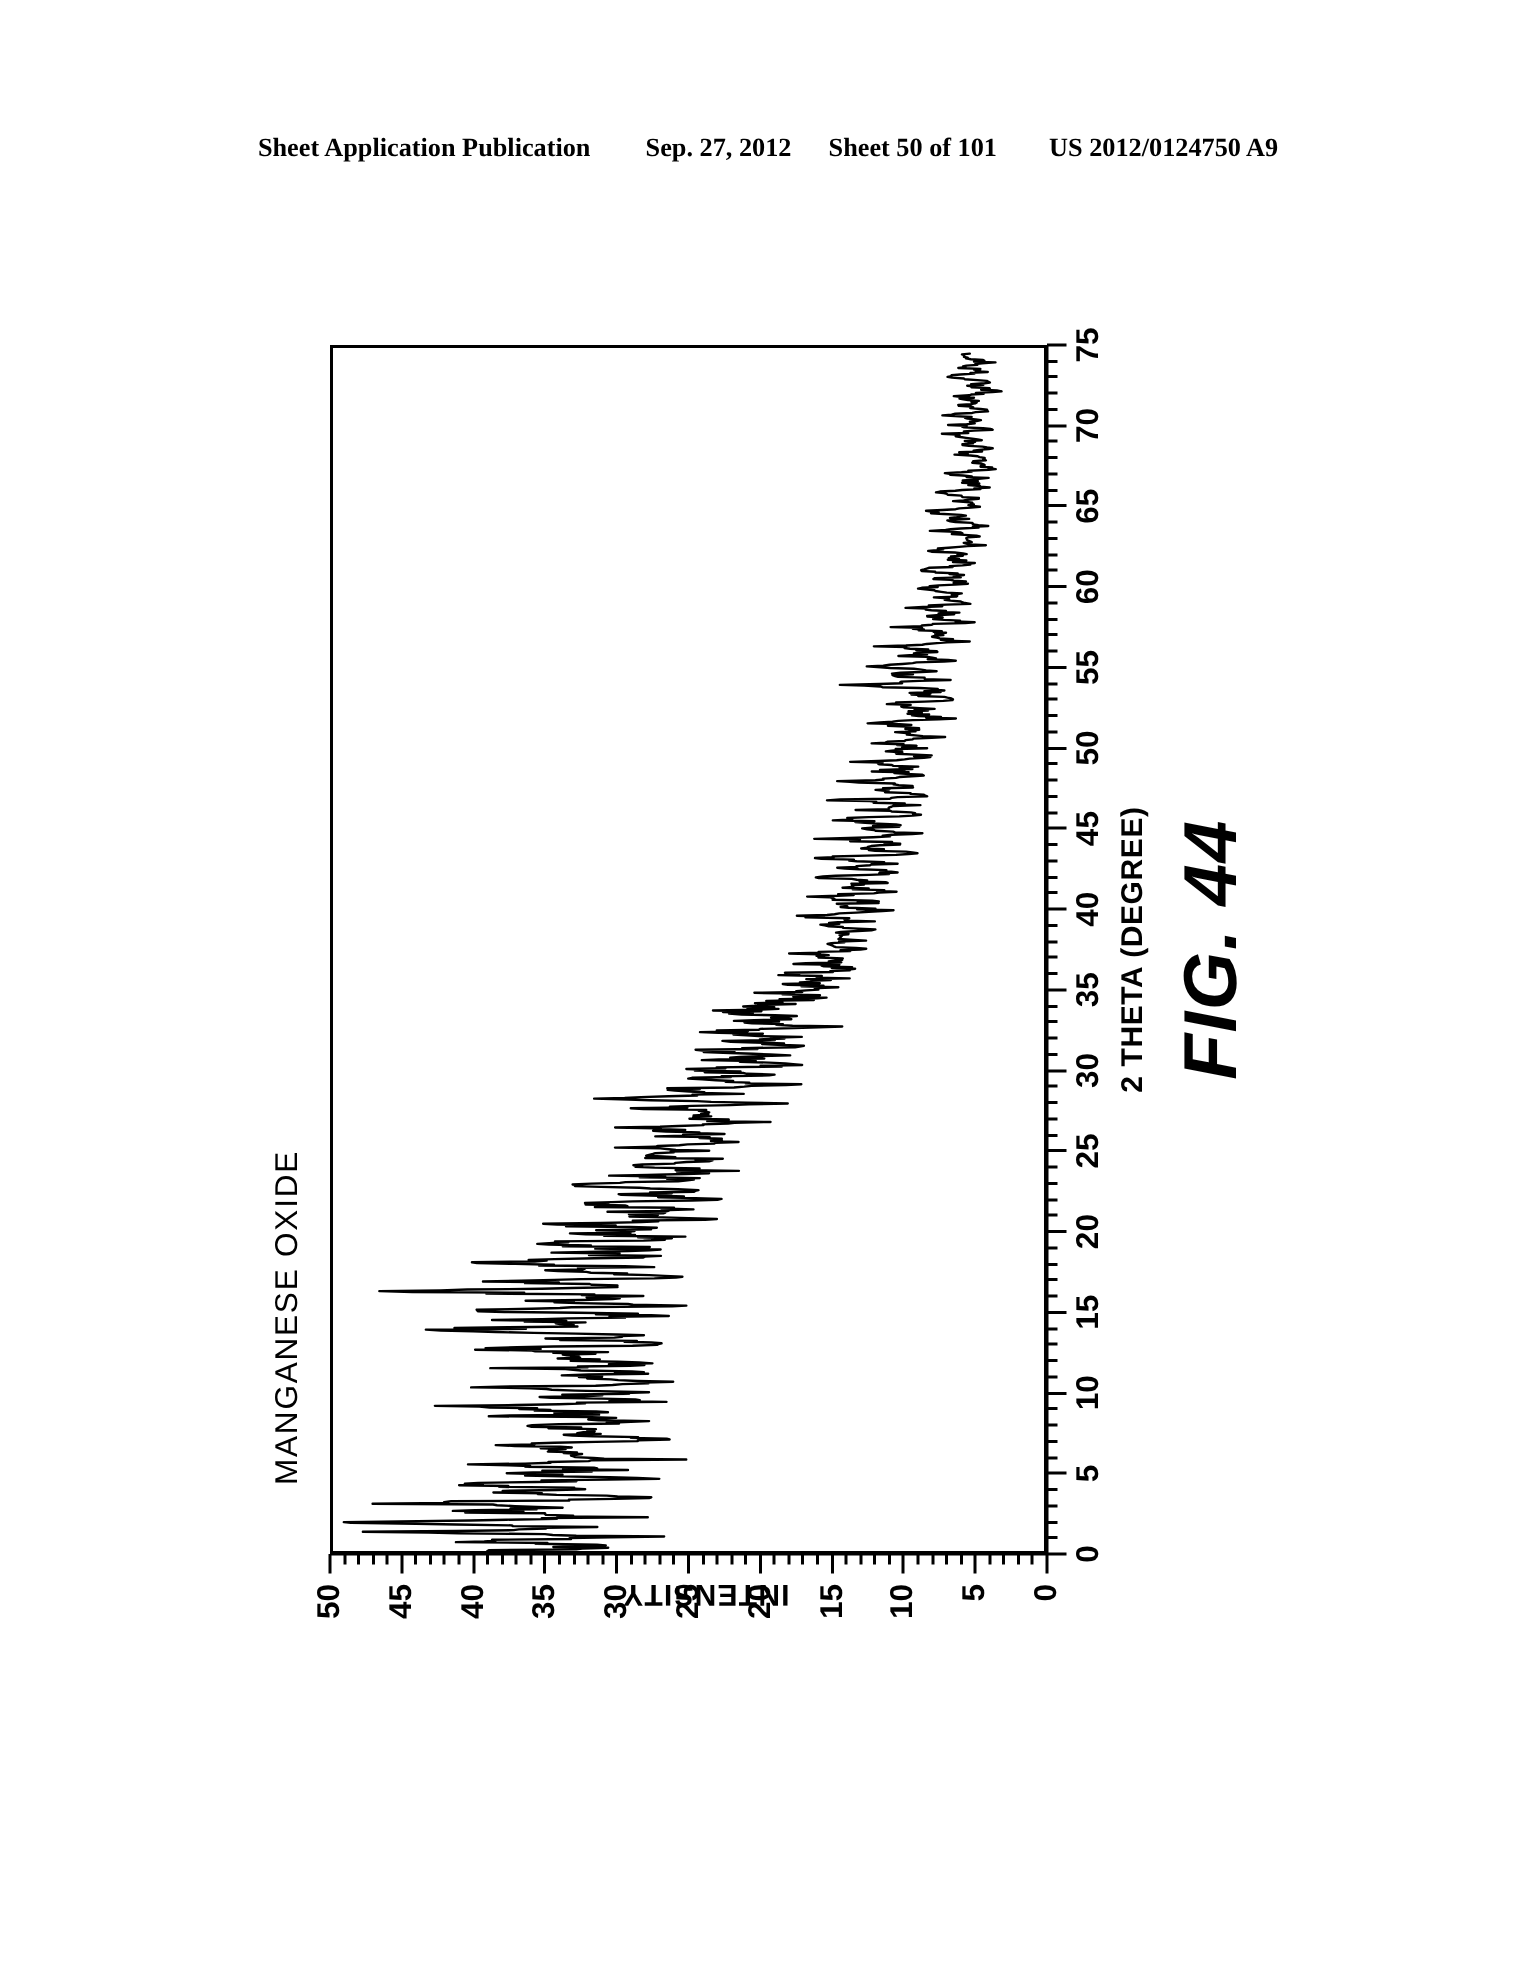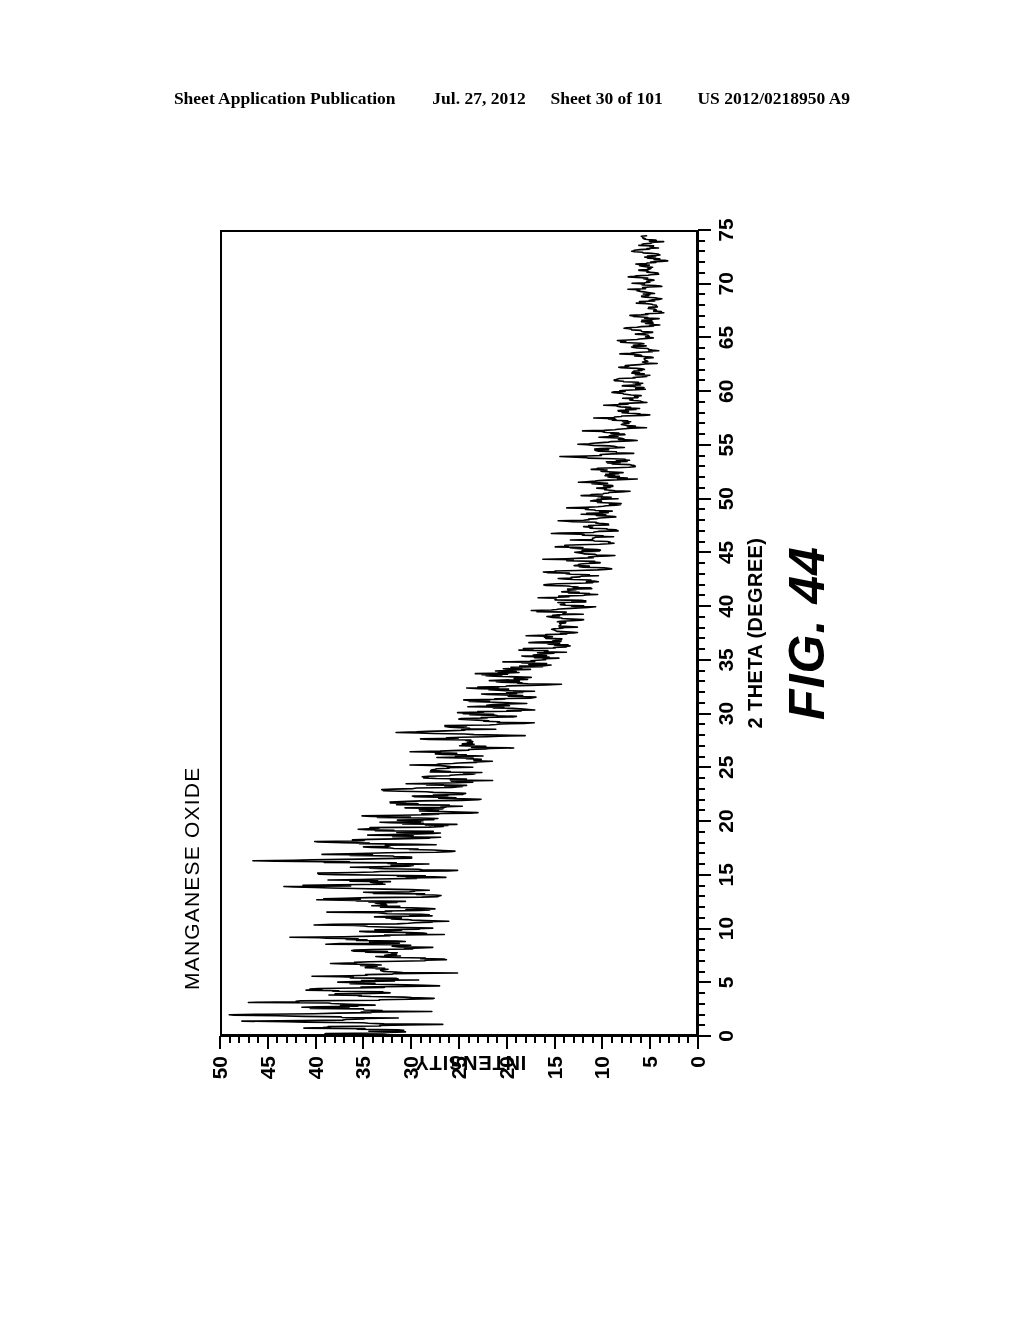--- a/index.html
+++ b/index.html
@@ -148,25 +148,25 @@
     font-size:50px;
     letter-spacing:1px;
   }
 </style>
 </head>
 <body>
 
 <div id="pub-header">
   <span>Sheet Application Publication</span>
   <span class="hgap-a"></span>
-  <span>Jul. 27, 2012</span>
+  <span>Sep. 27, 2012</span>
   <span class="hgap-b"></span>
-  <span>Sheet 30 of 101</span>
+  <span>Sheet 50 of 101</span>
   <span class="hgap-c"></span>
-  <span>US 2012/0218950 A9</span>
+  <span>US 2012/0124750 A9</span>
 </div>
 
 <div id="figure-rot">
   <div id="figure-inner">
 
     <div id="chart-title">MANGANESE OXIDE</div>
 
     <div id="plot-frame">
       <svg id="trace-svg" viewBox="0 0 806 478" preserveAspectRatio="none">
         <polyline id="trace-line" fill="none" stroke="#000000" stroke-width="1.6" stroke-linejoin="round" stroke-linecap="round" points="0.00,103.73 0.54,104.98 1.07,163.53 1.61,167.56 2.15,185.03 2.69,148.11 3.22,167.50 3.76,183.37 4.30,177.41 4.84,136.17 5.37,144.21 5.91,82.63 6.45,101.68 6.99,109.22 7.52,106.96 8.06,160.06 8.60,159.06 9.13,186.64 9.67,222.64 10.21,163.54 10.75,147.67 11.28,142.48 11.82,84.51 12.36,64.33 12.90,20.07 13.43,82.55 13.97,121.50 14.51,124.98 15.05,143.22 15.58,142.81 16.12,177.73 16.66,121.02 17.19,120.09 17.73,82.86 18.27,55.80 18.81,12.06 19.34,7.26 19.88,45.02 20.42,92.52 20.96,116.51 21.49,150.53 22.03,140.35 22.57,211.63 23.11,150.81 23.64,161.50 24.18,143.24 24.72,142.47 25.25,142.64 25.79,88.90 26.33,128.06 26.87,80.56 27.40,95.51 27.94,136.90 28.48,119.40 29.02,154.37 29.55,137.33 30.09,122.39 30.63,110.31 31.17,107.52 31.70,26.61 32.24,77.41 32.78,74.68 33.31,79.39 33.85,158.84 34.39,158.62 34.93,189.44 35.46,212.50 36.00,213.97 36.54,191.29 37.08,184.04 37.61,150.36 38.15,137.58 38.69,140.45 39.23,107.84 39.76,126.54 40.30,114.07 40.84,150.50 41.37,169.54 41.91,159.80 42.45,162.23 42.99,111.66 43.52,117.85 44.06,84.77 44.60,100.79 45.14,88.64 45.67,97.57 46.21,136.08 46.75,163.67 47.29,140.13 47.82,185.33 48.36,219.38 48.90,204.60 49.43,186.03 49.97,153.17 50.51,129.14 51.05,154.31 51.58,138.30 52.12,116.81 52.66,134.52 53.20,173.98 53.73,140.71 54.27,198.31 54.81,154.66 55.35,177.66 55.88,175.40 56.42,129.23 56.96,132.59 57.49,118.30 58.03,90.76 58.57,129.12 59.11,146.41 59.64,144.80 60.18,171.91 60.72,173.47 61.26,237.49 61.79,182.30 62.33,175.23 62.87,162.92 63.41,161.72 63.94,159.97 64.48,163.52 65.02,167.47 65.55,155.10 66.09,164.03 66.63,144.40 67.17,147.09 67.70,145.30 68.24,156.38 68.78,139.67 69.32,160.53 69.85,152.74 70.39,122.26 70.93,109.40 71.47,135.67 72.00,133.56 72.54,148.81 73.08,176.72 73.61,204.92 74.15,204.90 74.69,226.33 75.23,224.35 75.76,200.25 76.30,205.15 76.84,174.84 77.38,160.88 77.91,155.12 78.45,180.00 78.99,164.24 79.53,168.31 80.06,175.93 80.60,170.97 81.14,172.99 81.67,176.77 82.21,144.82 82.75,166.89 83.29,133.04 83.82,130.78 84.36,133.96 84.90,151.92 85.44,192.27 85.97,183.95 86.51,200.40 87.05,212.52 87.59,178.47 88.12,171.59 88.66,180.55 89.20,190.36 89.73,174.06 90.27,104.74 90.81,119.05 91.35,178.91 91.88,150.13 92.42,148.85 92.96,184.84 93.50,177.01 94.03,135.63 94.57,146.24 95.11,125.09 95.65,137.26 96.18,105.32 96.72,98.40 97.26,68.48 97.79,123.04 98.33,152.12 98.87,169.54 99.41,163.94 99.94,224.20 100.48,185.83 101.02,206.24 101.56,203.27 102.09,180.37 102.63,146.57 103.17,138.90 103.71,168.96 104.24,181.07 104.78,154.15 105.32,199.08 105.85,194.96 106.39,212.47 106.93,186.93 107.47,162.73 108.00,147.10 108.54,143.49 109.08,132.96 109.62,92.86 110.15,111.52 110.69,176.55 111.23,187.99 111.77,194.64 112.30,212.02 112.84,208.60 113.38,228.71 113.91,204.72 114.45,191.80 114.99,186.91 115.53,170.87 116.06,180.88 116.60,165.27 117.14,180.95 117.68,153.81 118.21,171.80 118.75,211.87 119.29,189.46 119.83,208.99 120.36,201.04 120.90,166.77 121.44,161.46 121.97,156.36 122.51,105.76 123.05,171.19 123.59,164.61 124.12,199.60 124.66,209.38 125.20,185.47 125.74,214.77 126.27,205.87 126.81,191.22 127.35,159.79 127.89,166.88 128.42,179.38 128.96,151.01 129.50,166.16 130.03,160.01 130.57,165.14 131.11,157.38 131.65,154.50 132.18,176.51 132.72,148.09 133.26,184.94 133.80,136.00 134.33,133.89 134.87,95.54 135.41,139.60 135.95,102.57 136.48,123.83 137.02,148.30 137.56,201.38 138.09,217.77 138.63,218.72 139.17,220.88 139.71,213.99 140.24,195.90 140.78,204.29 141.32,152.69 141.86,160.06 142.39,142.82 142.93,189.19 143.47,194.33 144.01,193.42 144.54,209.04 145.08,190.07 145.62,163.24 146.15,134.85 146.69,109.50 147.23,94.16 147.77,72.53 148.30,62.42 148.84,129.72 149.38,81.65 149.92,117.69 150.45,164.35 150.99,158.53 151.53,161.83 152.07,152.52 152.60,149.70 153.14,169.79 153.68,128.90 154.21,156.86 154.75,106.92 155.29,140.83 155.83,157.72 156.36,196.29 156.90,185.81 157.44,225.78 157.98,213.85 158.51,176.76 159.05,205.00 159.59,164.61 160.13,115.29 160.66,97.55 161.20,96.87 161.74,96.59 162.27,133.64 162.81,152.52 163.35,160.26 163.89,228.17 164.42,237.54 164.96,201.72 165.50,198.27 166.04,163.94 166.57,148.85 167.11,162.00 167.65,129.48 168.19,167.74 168.72,187.99 169.26,192.76 169.80,170.49 170.33,185.03 170.87,208.65 171.41,167.25 171.95,175.76 172.48,103.05 173.02,128.57 173.56,53.25 174.10,31.16 174.63,72.41 175.17,90.31 175.71,140.25 176.25,160.78 176.78,191.27 177.32,189.19 177.86,191.24 178.39,173.68 178.93,172.29 179.47,129.12 180.01,151.81 180.54,100.82 181.08,126.45 181.62,148.75 182.16,166.83 182.69,216.02 183.23,230.54 183.77,234.91 184.31,222.92 184.84,212.71 185.38,188.91 185.92,197.79 186.45,173.37 186.99,170.26 187.53,151.27 188.07,142.70 188.60,167.73 189.14,169.36 189.68,164.69 190.22,215.96 190.75,196.06 191.29,138.51 191.83,148.58 192.37,122.53 192.90,96.83 193.44,93.42 193.98,135.60 194.51,143.66 195.05,131.55 195.59,148.93 196.13,175.64 196.66,208.65 197.20,209.75 197.74,220.46 198.28,172.10 198.81,184.97 199.35,192.68 199.89,146.90 200.43,170.97 200.96,198.43 201.50,212.85 202.04,220.26 202.57,176.32 203.11,202.09 203.65,213.00 204.19,154.48 204.72,173.43 205.26,145.11 205.80,137.33 206.34,148.04 206.87,158.32 207.41,149.24 207.95,208.74 208.49,223.17 209.02,214.52 209.56,227.85 210.10,205.10 210.63,236.89 211.17,182.26 211.71,203.04 212.25,169.97 212.78,159.30 213.32,200.15 213.86,197.79 214.40,202.75 214.93,176.92 215.47,213.84 216.01,207.11 216.55,217.71 217.08,199.79 217.62,156.66 218.16,190.04 218.69,150.82 219.23,141.26 219.77,179.66 220.31,207.17 220.84,218.72 221.38,201.51 221.92,250.15 222.46,258.12 222.99,238.96 223.53,221.65 224.07,199.27 224.61,206.52 225.14,218.45 225.68,198.95 226.22,222.00 226.75,223.42 227.29,184.54 227.83,225.18 228.37,226.32 228.90,242.34 229.44,220.57 229.98,229.29 230.52,176.06 231.05,197.99 231.59,196.21 232.13,169.76 232.67,185.12 233.20,169.39 233.74,187.42 234.28,201.40 234.81,241.19 235.35,258.48 235.89,261.23 236.43,243.56 236.96,218.58 237.50,235.94 238.04,218.78 238.58,193.80 239.11,192.03 239.65,227.83 240.19,213.10 240.73,242.70 241.26,243.53 241.80,245.69 242.34,231.83 242.87,213.35 243.41,205.99 243.95,180.02 244.49,162.60 245.02,165.89 245.56,161.07 246.10,173.48 246.64,192.84 247.17,196.65 247.71,232.04 248.25,236.81 248.79,242.60 249.32,224.61 249.86,246.60 250.40,206.20 250.93,223.37 251.47,185.64 252.01,211.47 252.55,237.01 253.08,252.84 253.62,245.59 254.16,231.22 254.70,272.91 255.23,230.31 255.77,231.84 256.31,246.45 256.85,216.23 257.38,203.35 257.92,207.84 258.46,201.96 258.99,208.01 259.53,229.39 260.07,230.39 260.61,237.62 261.14,252.82 261.68,255.12 262.22,243.65 262.76,262.07 263.29,209.92 263.83,230.18 264.37,221.60 264.91,210.54 265.44,212.47 265.98,215.05 266.52,216.71 267.05,229.09 267.59,226.96 268.13,252.92 268.67,230.50 269.20,225.84 269.74,219.97 270.28,189.56 270.82,216.49 271.35,218.40 271.89,232.85 272.43,238.35 272.97,256.51 273.50,256.98 274.04,272.65 274.58,254.12 275.11,261.46 275.65,253.94 276.19,261.42 276.73,246.30 277.26,253.28 277.80,216.69 278.34,241.90 278.88,235.33 279.41,263.23 279.95,245.87 280.49,246.35 281.03,223.82 281.56,215.18 282.10,236.84 282.64,221.07 283.17,216.23 283.71,189.66 284.25,219.87 284.79,232.14 285.32,249.13 285.86,248.61 286.40,265.60 286.94,269.89 287.47,294.16 288.01,251.63 288.55,263.94 289.09,266.03 289.62,239.62 290.16,248.43 290.70,242.14 291.23,254.30 291.77,242.40 292.31,252.39 292.85,247.44 293.38,252.19 293.92,252.91 294.46,249.91 295.00,245.83 295.53,250.91 296.07,208.68 296.61,200.17 297.15,238.25 297.68,226.44 298.22,241.45 298.76,267.08 299.29,279.67 299.83,305.73 300.37,278.35 300.91,254.26 301.44,244.89 301.98,213.18 302.52,198.67 303.06,175.53 303.59,196.08 304.13,207.03 304.67,225.61 305.21,244.91 305.74,241.61 306.28,276.12 306.82,247.40 307.35,249.69 307.89,239.75 308.43,229.86 308.97,224.97 309.50,246.69 310.04,224.73 310.58,269.62 311.12,276.43 311.65,281.41 312.19,304.59 312.73,314.86 313.27,277.48 313.80,279.94 314.34,263.89 314.88,269.06 315.41,257.59 315.95,248.16 316.49,238.81 317.03,241.35 317.56,267.60 318.10,261.27 318.64,293.26 319.18,296.86 319.71,278.17 320.25,275.85 320.79,249.88 321.33,273.97 321.86,243.27 322.40,251.64 322.94,237.55 323.47,263.93 324.01,257.92 324.55,301.68 325.09,287.40 325.62,315.40 326.16,309.36 326.70,304.16 327.24,293.11 327.77,273.48 328.31,284.21 328.85,247.93 329.39,259.47 329.92,289.97 330.46,267.03 331.00,273.38 331.53,286.87 332.07,307.37 332.61,293.80 333.15,282.52 333.68,266.78 334.22,249.27 334.76,269.89 335.30,248.55 335.83,243.77 336.37,285.37 336.91,275.03 337.45,310.65 337.98,313.66 338.52,316.59 339.06,302.28 339.59,288.55 340.13,303.26 340.67,283.74 341.21,267.48 341.74,261.80 342.28,297.07 342.82,286.98 343.36,303.62 343.89,294.37 344.43,315.18 344.97,286.15 345.51,278.05 346.04,269.15 346.58,289.00 347.12,259.22 347.65,246.73 348.19,278.94 348.73,258.00 349.27,286.28 349.80,287.10 350.34,310.01 350.88,326.60 351.42,342.36 351.95,308.95 352.49,298.03 353.03,302.48 353.57,281.78 354.10,276.62 354.64,299.92 355.18,269.55 355.71,283.11 356.25,308.14 356.79,304.81 357.33,294.50 357.86,303.35 358.40,311.82 358.94,297.09 359.48,274.70 360.01,266.28 360.55,282.28 361.09,262.16 361.63,288.02 362.16,255.45 362.70,286.95 363.24,299.50 363.77,278.59 364.31,296.68 364.85,275.78 365.39,285.10 365.92,291.63 366.46,311.04 367.00,283.67 367.54,302.23 368.07,300.36 368.61,291.29 369.15,323.31 369.69,300.19 370.22,325.46 370.76,331.80 371.30,309.46 371.83,319.58 372.37,327.39 372.91,302.22 373.45,310.00 373.98,283.30 374.52,315.49 375.06,311.42 375.60,318.18 376.13,326.33 376.67,323.85 377.21,326.25 377.75,339.74 378.28,314.97 378.82,329.77 379.36,305.83 379.89,302.38 380.43,327.28 380.97,313.87 381.51,324.18 382.04,321.53 382.58,334.75 383.12,318.19 383.66,347.34 384.19,325.20 384.73,325.06 385.27,328.63 385.81,299.42 386.34,313.42 386.88,305.49 387.42,303.88 387.95,336.19 388.49,334.27 389.03,347.43 389.57,346.61 390.10,351.01 390.64,335.28 391.18,348.99 391.72,330.13 392.25,328.41 392.79,340.45 393.33,309.54 393.87,317.95 394.40,341.75 394.94,333.29 395.48,336.41 396.01,342.30 396.55,337.83 397.09,342.72 397.63,326.31 398.16,330.18 398.70,325.08 399.24,333.27 399.78,326.07 400.31,306.64 400.85,327.55 401.39,326.39 401.93,347.73 402.46,341.16 403.00,354.67 403.54,358.48 404.07,351.54 404.61,338.11 405.15,336.61 405.69,335.84 406.22,334.12 406.76,332.46 407.30,335.06 407.84,343.93 408.37,340.23 408.91,358.40 409.45,350.27 409.99,339.75 410.52,341.02 411.06,341.08 411.60,341.50 412.13,342.05 412.67,340.54 413.21,346.47 413.75,346.58 414.28,338.20 414.82,341.39 415.36,352.81 415.90,362.06 416.43,364.65 416.97,353.26 417.51,342.87 418.05,342.79 418.58,333.31 419.12,330.54 419.66,327.65 420.19,340.39 420.73,333.48 421.27,339.36 421.81,364.29 422.34,346.68 422.88,343.82 423.42,343.80 423.96,347.10 424.49,317.63 425.03,330.09 425.57,311.84 426.11,332.16 426.64,337.15 427.18,340.38 427.72,351.92 428.25,360.19 428.79,369.43 429.33,376.83 429.87,352.38 430.40,364.70 430.94,346.81 431.48,341.25 432.02,345.69 432.55,344.84 433.09,344.27 433.63,338.68 434.17,366.88 434.70,352.68 435.24,366.95 435.78,362.52 436.31,335.80 436.85,337.18 437.39,336.11 437.93,334.22 438.46,318.75 439.00,339.27 439.54,350.09 440.08,339.59 440.61,363.56 441.15,367.03 441.69,378.88 442.23,365.61 442.76,370.65 443.30,349.41 443.84,360.17 444.37,342.54 444.91,349.80 445.45,348.76 445.99,349.69 446.52,357.07 447.06,348.49 447.60,372.93 448.14,371.51 448.67,353.93 449.21,359.13 449.75,352.16 450.29,348.77 450.82,326.64 451.36,324.61 451.90,329.46 452.43,337.98 452.97,360.65 453.51,373.78 454.05,367.23 454.58,379.59 455.12,375.25 455.66,367.69 456.20,372.05 456.73,353.75 457.27,344.31 457.81,339.00 458.35,352.58 458.88,351.95 459.42,361.02 459.96,361.86 460.49,379.59 461.03,362.30 461.57,370.53 462.11,352.05 462.64,346.92 463.18,350.20 463.72,328.27 464.26,324.04 464.79,336.81 465.33,335.85 465.87,358.33 466.41,378.52 466.94,386.85 467.48,392.96 468.02,389.43 468.55,385.17 469.09,364.50 469.63,360.26 470.17,370.43 470.70,355.10 471.24,359.17 471.78,359.54 472.32,361.79 472.85,367.60 473.39,381.22 473.93,381.31 474.47,370.56 475.00,375.89 475.54,347.67 476.08,348.93 476.61,354.28 477.15,323.52 477.69,346.88 478.23,363.11 478.76,374.56 479.30,369.50 479.84,375.54 480.38,389.36 480.91,396.25 481.45,377.85 481.99,376.52 482.53,364.95 483.06,363.79 483.60,359.08 484.14,355.74 484.67,362.06 485.21,380.72 485.75,363.03 486.29,381.61 486.82,378.59 487.36,366.36 487.90,357.81 488.44,351.07 488.97,364.02 489.51,336.03 490.05,345.81 490.59,349.14 491.12,345.73 491.66,360.09 492.20,380.72 492.73,389.83 493.27,395.32 493.81,389.98 494.35,391.37 494.88,388.50 495.42,375.57 495.96,374.67 496.50,351.33 497.03,373.51 497.57,373.67 498.11,373.58 498.65,375.47 499.18,376.73 499.72,394.91 500.26,376.84 500.79,384.39 501.33,363.36 501.87,365.27 502.41,360.95 502.94,332.08 503.48,340.98 504.02,374.47 504.56,375.47 505.09,379.52 505.63,399.52 506.17,398.20 506.71,397.03 507.24,388.20 507.78,388.30 508.32,371.10 508.85,373.58 509.39,371.07 509.93,364.74 510.47,374.18 511.00,369.75 511.54,389.96 512.08,385.07 512.62,389.65 513.15,380.36 513.69,376.83 514.23,377.68 514.77,353.60 515.30,347.52 515.84,338.96 516.38,364.64 516.91,370.32 517.45,369.75 517.99,378.48 518.53,380.72 519.06,389.07 519.60,397.22 520.14,396.01 520.68,385.07 521.21,377.41 521.75,387.01 522.29,362.21 522.83,384.17 523.36,367.75 523.90,389.55 524.44,384.51 524.97,380.88 525.51,393.45 526.05,376.70 526.59,375.73 527.12,367.15 527.66,366.32 528.20,369.49 528.74,347.65 529.27,366.59 529.81,378.97 530.35,384.28 530.89,387.78 531.42,397.27 531.96,401.63 532.50,390.61 533.03,402.48 533.57,391.92 534.11,378.74 534.65,378.36 535.18,382.78 535.72,371.68 536.26,375.47 536.80,382.75 537.33,378.30 537.87,399.43 538.41,382.62 538.95,391.86 539.48,392.31 540.02,379.15 540.56,383.63 541.09,362.12 541.63,371.27 542.17,372.62 542.71,384.26 543.24,384.98 543.78,389.79 544.32,390.22 544.86,402.50 545.39,411.54 545.93,396.57 546.47,391.55 547.01,385.78 547.54,387.79 548.08,385.51 548.62,377.92 549.15,391.63 549.69,387.25 550.23,394.12 550.77,384.77 551.30,394.01 551.84,385.01 552.38,384.99 552.92,373.06 553.45,388.84 553.99,380.96 554.53,359.40 555.07,367.71 555.60,376.13 556.14,380.11 556.68,389.66 557.21,407.31 557.75,418.78 558.29,398.74 558.83,408.73 559.36,393.71 559.90,389.26 560.44,400.78 560.98,386.25 561.51,395.90 562.05,392.04 562.59,386.93 563.13,400.10 563.66,390.96 564.20,404.45 564.74,394.37 565.27,383.71 565.81,382.09 566.35,384.67 566.89,388.39 567.42,372.34 567.96,380.23 568.50,378.50 569.04,397.59 569.57,410.27 570.11,416.47 570.65,416.79 571.19,415.79 571.72,413.06 572.26,411.04 572.80,393.44 573.33,401.01 573.87,388.78 574.41,401.66 574.95,387.65 575.48,408.56 576.02,397.55 576.56,411.04 577.10,404.12 577.63,406.55 578.17,394.61 578.71,369.37 579.25,367.89 579.78,357.18 580.32,340.75 580.86,367.54 581.39,382.63 581.93,381.23 582.47,381.92 583.01,394.13 583.54,415.24 584.08,398.00 584.62,397.72 585.16,397.73 585.69,379.95 586.23,377.88 586.77,376.15 587.31,389.89 587.84,375.81 588.38,381.45 588.92,395.54 589.45,405.80 589.99,398.73 590.53,395.52 591.07,390.51 591.60,374.70 592.14,368.25 592.68,358.84 593.22,369.94 593.75,374.16 594.29,382.79 594.83,389.74 595.37,392.26 595.90,410.72 596.44,418.71 596.98,413.56 597.51,399.81 598.05,405.40 598.59,402.93 599.13,398.83 599.66,380.11 600.20,387.66 600.74,399.37 601.28,390.52 601.81,394.21 602.35,406.34 602.89,405.96 603.43,392.17 603.96,400.18 604.50,387.90 605.04,384.19 605.57,385.39 606.11,363.61 606.65,385.16 607.19,396.21 607.72,399.14 608.26,406.09 608.80,412.84 609.34,428.09 609.87,412.39 610.41,408.67 610.95,416.83 611.49,408.00 612.02,405.84 612.56,402.76 613.10,404.43 613.63,410.35 614.17,407.65 614.71,404.82 615.25,412.12 615.78,403.79 616.32,409.28 616.86,393.63 617.40,397.26 617.93,389.79 618.47,396.06 619.01,374.86 619.55,395.31 620.08,395.80 620.62,402.58 621.16,403.45 621.69,425.07 622.23,431.38 622.77,418.53 623.31,421.59 623.84,410.87 624.38,403.46 624.92,408.63 625.46,409.85 625.99,399.71 626.53,399.45 627.07,407.91 627.61,417.63 628.14,407.11 628.68,421.12 629.22,408.42 629.75,412.12 630.29,402.26 630.83,398.38 631.37,398.84 631.90,384.90 632.44,396.66 632.98,409.62 633.52,400.54 634.05,412.39 634.59,428.51 635.13,424.83 635.67,422.91 636.20,421.84 636.74,415.15 637.28,411.23 637.81,414.22 638.35,412.82 638.89,403.97 639.43,419.11 639.96,419.66 640.50,415.96 641.04,418.84 641.58,422.72 642.11,412.63 642.65,408.91 643.19,404.92 643.73,404.41 644.26,398.03 644.80,393.31 645.34,395.78 645.87,406.57 646.41,401.10 646.95,407.12 647.49,418.05 648.02,426.86 648.56,417.22 649.10,424.20 649.64,425.52 650.17,417.43 650.71,415.16 651.25,403.60 651.79,404.66 652.32,422.02 652.86,417.24 653.40,419.41 653.93,424.22 654.47,414.47 655.01,419.97 655.55,405.02 656.08,404.88 656.62,395.77 657.16,395.37 657.70,397.38 658.23,399.17 658.77,400.92 659.31,416.69 659.85,414.58 660.38,423.17 660.92,428.45 661.46,426.96 661.99,431.50 662.53,416.84 663.07,416.84 663.61,425.80 664.14,413.31 664.68,420.85 665.22,413.97 665.76,417.09 666.29,415.37 666.83,423.44 667.37,419.74 667.91,426.01 668.44,423.49 668.98,418.07 669.52,402.38 670.05,400.11 670.59,405.84 671.13,410.24 671.67,406.64 672.20,413.87 672.74,420.88 673.28,426.56 673.82,438.91 674.35,428.15 674.89,425.72 675.43,424.03 675.97,429.45 676.50,428.25 677.04,427.07 677.58,426.12 678.11,426.15 678.65,425.74 679.19,427.09 679.73,434.79 680.26,432.62 680.80,424.40 681.34,416.06 681.88,423.23 682.41,421.86 682.95,414.56 683.49,401.26 684.03,411.90 684.56,415.26 685.10,421.97 685.64,434.05 686.17,430.11 686.71,440.53 687.25,433.98 687.79,430.11 688.32,430.39 688.86,429.55 689.40,418.48 689.94,415.01 690.47,413.04 691.01,420.26 691.55,427.71 692.09,414.76 692.62,419.40 693.16,421.03 693.70,425.51 694.23,422.31 694.77,410.63 695.31,402.03 695.85,407.19 696.38,402.03 696.92,398.71 697.46,409.74 698.00,418.62 698.53,421.05 699.07,429.00 699.61,434.93 700.15,429.88 700.68,427.18 701.22,430.84 701.76,428.93 702.29,429.83 702.83,425.89 703.37,416.86 703.91,423.91 704.44,427.97 704.98,434.15 705.52,434.23 706.06,423.54 706.59,422.64 707.13,422.53 707.67,413.26 708.21,412.76 708.74,410.60 709.28,405.38 709.82,407.99 710.35,418.35 710.89,422.93 711.43,435.28 711.97,431.14 712.50,441.53 713.04,435.26 713.58,435.03 714.12,427.12 714.65,430.70 715.19,434.48 715.73,422.90 716.27,432.49 716.80,433.51 717.34,423.37 717.88,433.10 718.41,434.13 718.95,440.79 719.49,426.02 720.03,429.47 720.56,423.52 721.10,414.91 721.64,414.51 722.18,411.35 722.71,422.50 723.25,429.52 723.79,427.08 724.33,440.76 724.86,445.56 725.40,440.62 725.94,443.17 726.47,435.34 727.01,435.45 727.55,438.07 728.09,437.28 728.62,435.95 729.16,429.75 729.70,430.86 730.24,430.43 730.77,438.99 731.31,437.12 731.85,438.10 732.39,438.08 732.92,434.61 733.46,433.44 734.00,428.60 734.53,417.84 735.07,426.76 735.61,424.07 736.15,421.02 736.68,436.39 737.22,430.66 737.76,434.28 738.30,440.84 738.83,443.52 739.37,439.73 739.91,436.64 740.45,427.47 740.98,423.24 741.52,423.16 742.06,430.34 742.59,427.28 743.13,431.65 743.67,424.73 744.21,436.17 744.74,433.39 745.28,429.71 745.82,425.58 746.36,421.83 746.89,418.62 747.43,421.27 747.97,418.87 748.51,409.34 749.04,427.12 749.58,425.10 750.12,424.14 750.65,431.00 751.19,443.56 751.73,442.16 752.27,437.04 752.80,424.36 753.34,422.94 753.88,426.02 754.42,413.49 754.95,426.04 755.49,431.42 756.03,429.83 756.57,428.15 757.10,432.73 757.64,435.61 758.18,432.15 758.71,426.53 759.25,424.90 759.79,429.36 760.33,418.06 760.86,409.68 761.40,415.83 761.94,418.29 762.48,429.77 763.01,432.08 763.55,440.39 764.09,439.23 764.63,439.70 765.16,435.35 765.70,428.48 766.24,430.42 766.77,429.19 767.31,420.71 767.85,420.35 768.39,428.79 768.92,431.74 769.46,432.74 770.00,429.10 770.54,434.22 771.07,426.98 771.61,423.78 772.15,421.22 772.69,430.93 773.22,421.59 773.76,417.35 774.30,427.70 774.83,429.06 775.37,437.51 775.91,432.21 776.45,443.28 776.98,449.47 777.52,446.38 778.06,435.73 778.60,441.57 779.13,441.41 779.67,429.18 780.21,432.99 780.75,426.38 781.28,437.19 781.82,428.99 782.36,438.12 782.89,441.64 783.43,440.62 783.97,439.57 784.51,433.23 785.04,424.70 785.58,424.18 786.12,416.08 786.66,413.14 787.19,415.92 787.73,415.73 788.27,421.58 788.81,431.19 789.34,428.52 789.88,440.21 790.42,432.06 790.95,435.06 791.49,430.99 792.03,435.23 792.57,420.39 793.10,425.25 793.64,423.53 794.18,425.80 794.72,433.17 795.25,431.83 795.79,436.35 796.33,445.38 796.87,430.94 797.40,437.95 797.94,437.05 798.48,428.79 799.01,425.55 799.55,426.69 800.09,424.20 800.63,424.29 801.16,424.37 801.70,422.84 802.24,428.13 802.78,NaN 803.31,NaN 803.85,NaN 804.39,NaN 804.93,NaN 805.46,NaN 806.00,430.20"></polyline>

